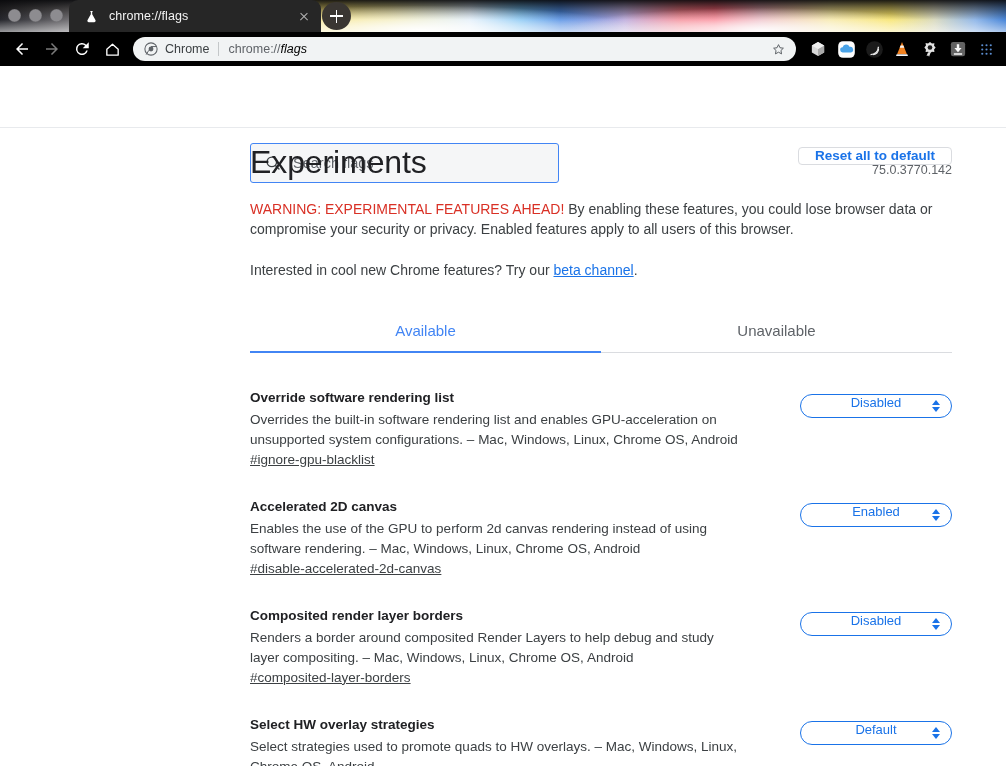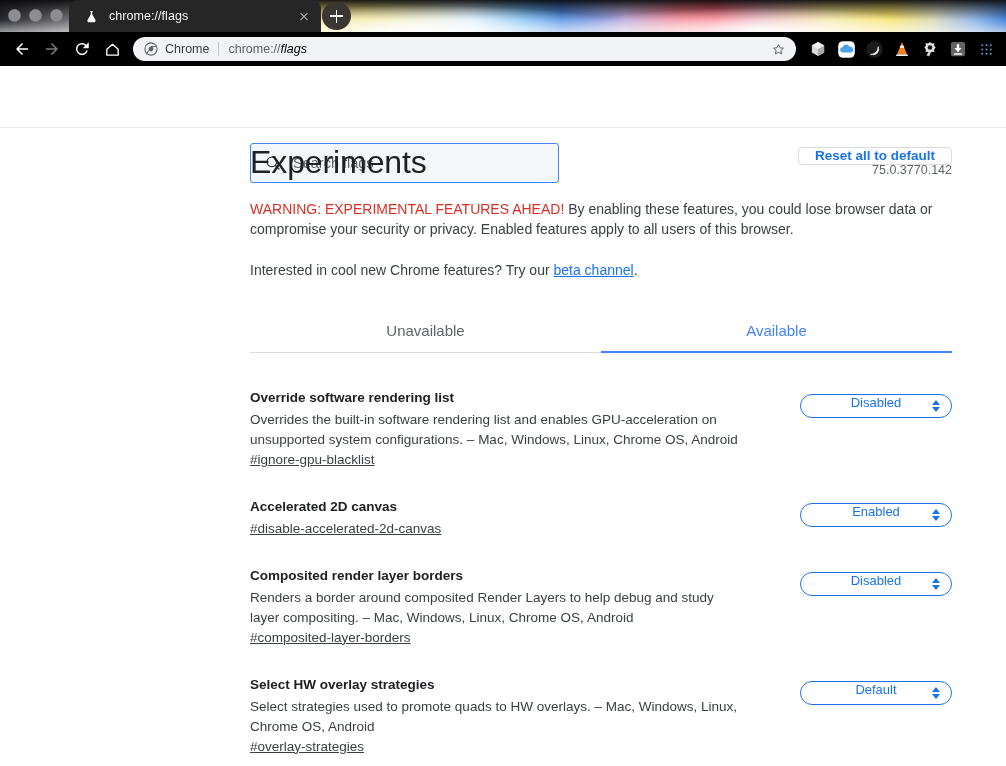--- a/index.html
+++ b/index.html
@@ -368,22 +368,22 @@
         <span class="version">75.0.3770.142</span>
       </div>
 
       <p class="warning-p">
         <span class="warning-strong">WARNING: EXPERIMENTAL FEATURES AHEAD!</span><span> By enabling these features, you could lose browser data or compromise your security or privacy. Enabled features apply to all users of this browser.</span>
       </p>
 
       <p class="beta-p"><span>Interested in cool new Chrome features? Try our </span><a class="beta-link" href="#">beta channel</a><span>.</span></p>
 
       <div class="tabs-row">
+        <button class="ftab active">Available</button>
         <button class="ftab">Unavailable</button>
-        <button class="ftab active">Available</button>
       </div>
 
       <div class="flag-list">
 
         <div class="flag-row">
           <div class="flag-info">
             <p class="flag-name">Override software rendering list</p>
             <p class="flag-desc">Overrides the built-in software rendering list and enables GPU-acceleration on unsupported system configurations. – Mac, Windows, Linux, Chrome OS, Android</p>
             <a class="flag-anchor" href="#">#ignore-gpu-blacklist</a>
           </div>
@@ -398,20 +398,21 @@
                     <path d="M4 5L0 0h8z" fill="#1a73e8"></path>
                   </svg>
               </span>
             </div>
           </div>
         </div>
 
         <div class="flag-row">
           <div class="flag-info">
             <p class="flag-name">Accelerated 2D canvas</p>
+            <p class="flag-desc">Enables the use of the GPU to perform 2d canvas rendering instead of using software rendering. – Mac, Windows, Linux, Chrome OS, Android</p>
             <a class="flag-anchor" href="#">#disable-accelerated-2d-canvas</a>
           </div>
           <div class="flag-ctrl">
             <div class="mac-select">
               <span class="mac-select-label">Enabled</span>
               <span class="mac-arrows">
                 <svg width="8" height="5" viewBox="0 0 8 5" aria-hidden="true">
                     <path d="M4 0l4 5H0z" fill="#1a73e8"></path>
                   </svg>
                 <svg width="8" height="5" viewBox="0 0 8 5" aria-hidden="true">

